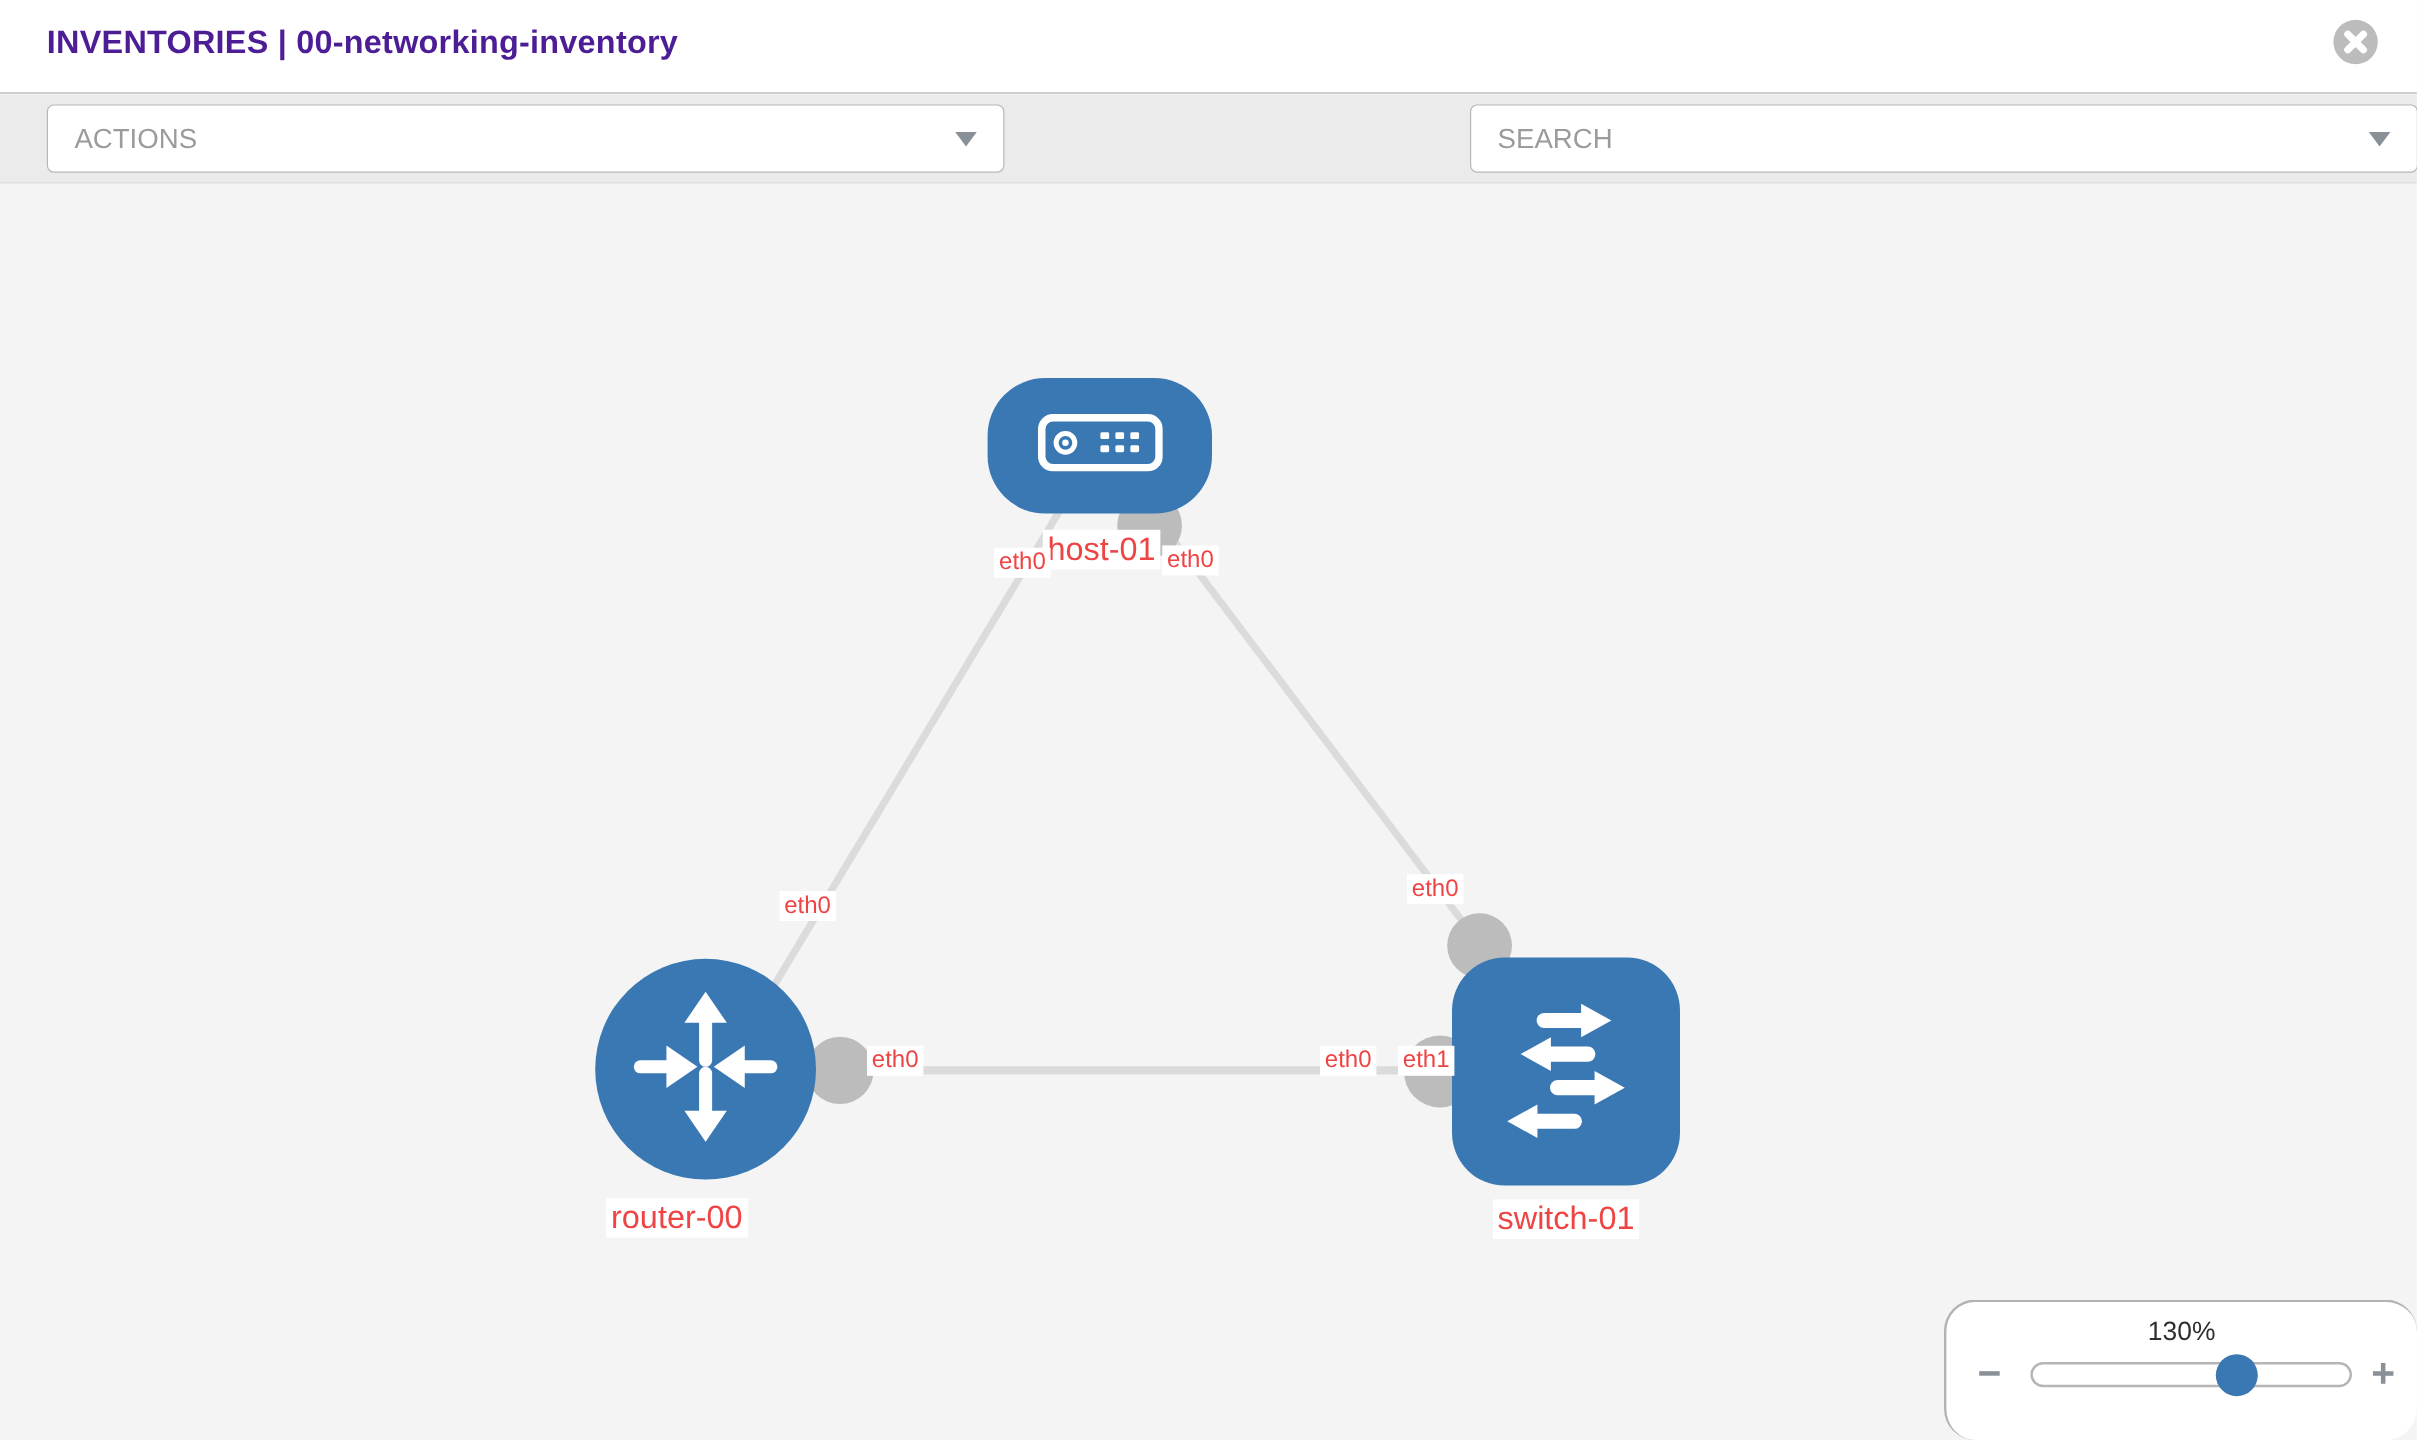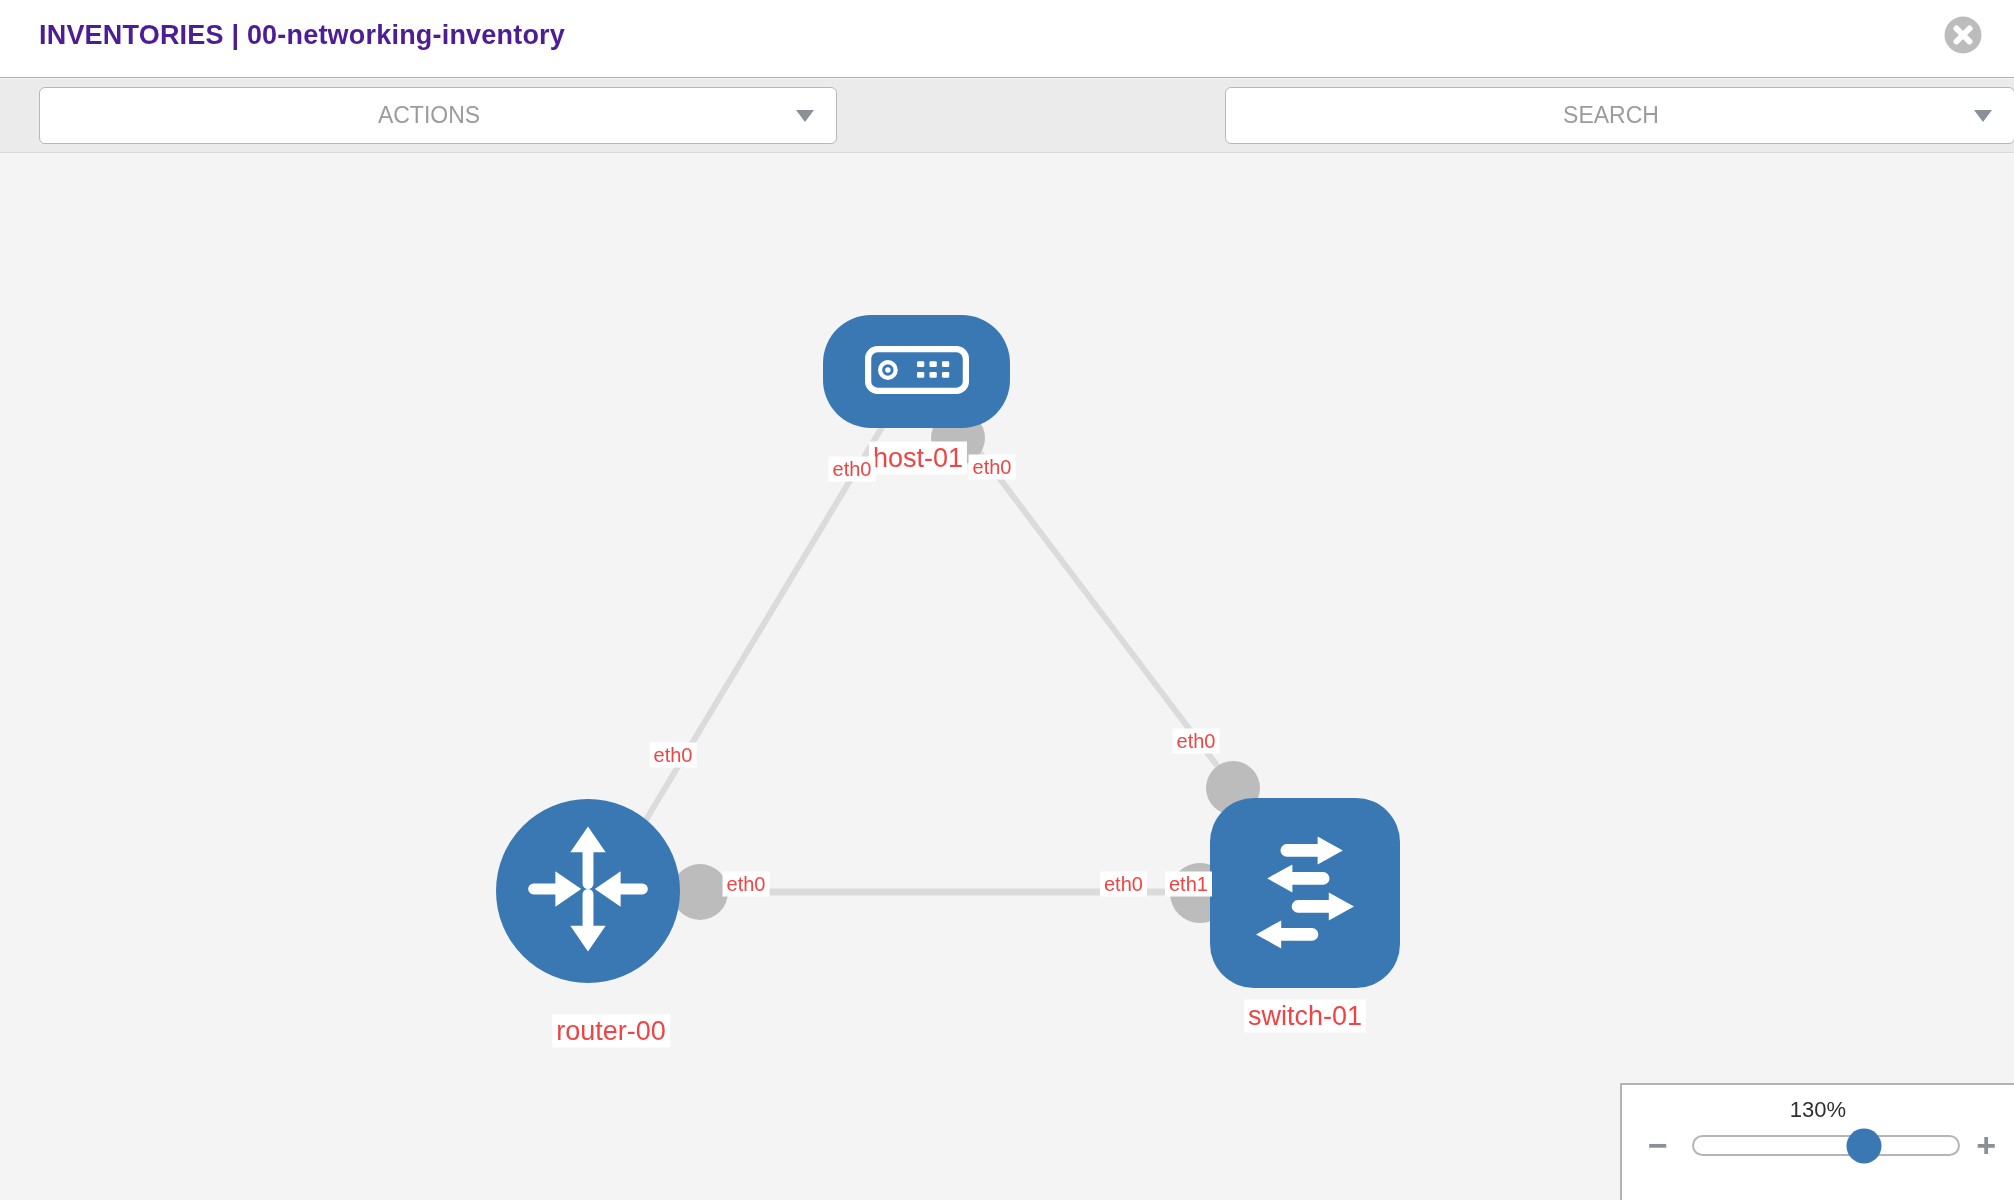--- a/index.html
+++ b/index.html
@@ -12,21 +12,21 @@
   .page-title { position:absolute; left:39px; top:20px; font-size:27px;
     font-weight:bold; color:#4c1d95; letter-spacing:.2px; }
   .close-btn { position:absolute; right:32px; top:16px; width:38px; height:38px; cursor:pointer; }
 
   
   .toolbar { position:absolute; left:0; top:79px; width:2014px; height:74px;
     background:#ebebeb; border-bottom:1px solid #d8d8d8; }
   .select-box { position:absolute; top:8px; height:57px; background:#fff;
     border:1.5px solid #b7b7b7; border-radius:6px; display:flex;
     align-items:center; padding:0 22px; font-size:23px; color:#9b9b9b; }
-  .select-box .lbl { flex:1;text-align:center; }
+  .select-box .lbl { flex:1; }
   .caret { width:0; height:0; border-left:9px solid transparent;
     border-right:9px solid transparent; border-top:12px solid #8a9097; }
   .actions-box { left:39px; width:798px; }
   .search-box { left:1225px; width:790px; }
   .tool-icon { position:absolute; top:95px; width:40px; height:40px; cursor:pointer; }
   .wrench { left:1048px; }
   .key { left:1108px; }
 
   
   .canvas { position:absolute; left:0; top:153px; width:2014px; height:1047px;
@@ -41,21 +41,21 @@
 
   .chip { position:absolute; z-index:3; background:#ffffff; color:#ef4444;
     white-space:nowrap; transform:translate(-50%,-50%); padding:1px 4px; }
   .chip-node { font-size:27px; }
   .chip-if { font-size:20px; }
   .chip-abs { transform:translate(0,-50%); } 
 
   
   .zoom-panel { position:absolute; left:1620px; top:930px; width:394px; height:117px;
     background:#ffffff; border-left:2px solid #b3b3b3; border-top:2px solid #b3b3b3;
-    z-index:5; }
+    z-index:5;border-radius:26px; }
   .zoom-level { position:absolute; left:0; top:12px; width:100%; text-align:center;
     font-size:22px; color:#2f2f2f; }
   .zoom-minus, .zoom-plus { position:absolute; top:43px; font-size:34px; font-weight:bold;
     color:#8a9097; cursor:pointer; line-height:34px; }
   .zoom-minus { left:26px; }
   .zoom-plus { right:18px; }
   .zoom-track { position:absolute; left:70px; top:50px; width:268px; height:21px;
     background:#fff; border:2px solid #b5b5b5; border-radius:11px; cursor:pointer; }
   .zoom-thumb { position:absolute; left:64.5%; top:50%; width:35px; height:35px;
     border-radius:50%; background:#3a78b4; transform:translate(-50%,-50%); cursor:grab; }
@@ -168,21 +168,21 @@
   </div>
 
   <div class="chip chip-node" style="left:918px; top:305px;">host-01</div>
   <div class="chip chip-if" style="left:852px; top:316px;">eth0</div>
   <div class="chip chip-if" style="left:992px; top:314px;">eth0</div>
   <div class="chip chip-if" style="left:673px; top:602px;">eth0</div>
   <div class="chip chip-if" style="left:1196px; top:588px;">eth0</div>
   <div class="chip chip-if" style="left:746px; top:731px;">eth0</div>
   <div class="chip chip-if chip-abs" style="left:1100px; top:731px;">eth0</div>
   <div class="chip chip-if chip-abs" style="left:1125px; top:731px;margin-left:40px;">eth1</div>
-  <div class="chip chip-node" style="left:611px; top:862px;margin-top:16px;">router-00</div>
+  <div class="chip chip-node" style="left:564px; top:862px;">router-00</div>
   <div class="chip chip-node" style="left:1305px; top:863px;">switch-01</div>
 
   <div class="zoom-panel">
     <div class="zoom-level">130%</div>
     <div class="zoom-minus">−</div>
     <div class="zoom-track">
       <div class="zoom-thumb"></div>
     </div>
     <div class="zoom-plus">+</div>
   </div>

